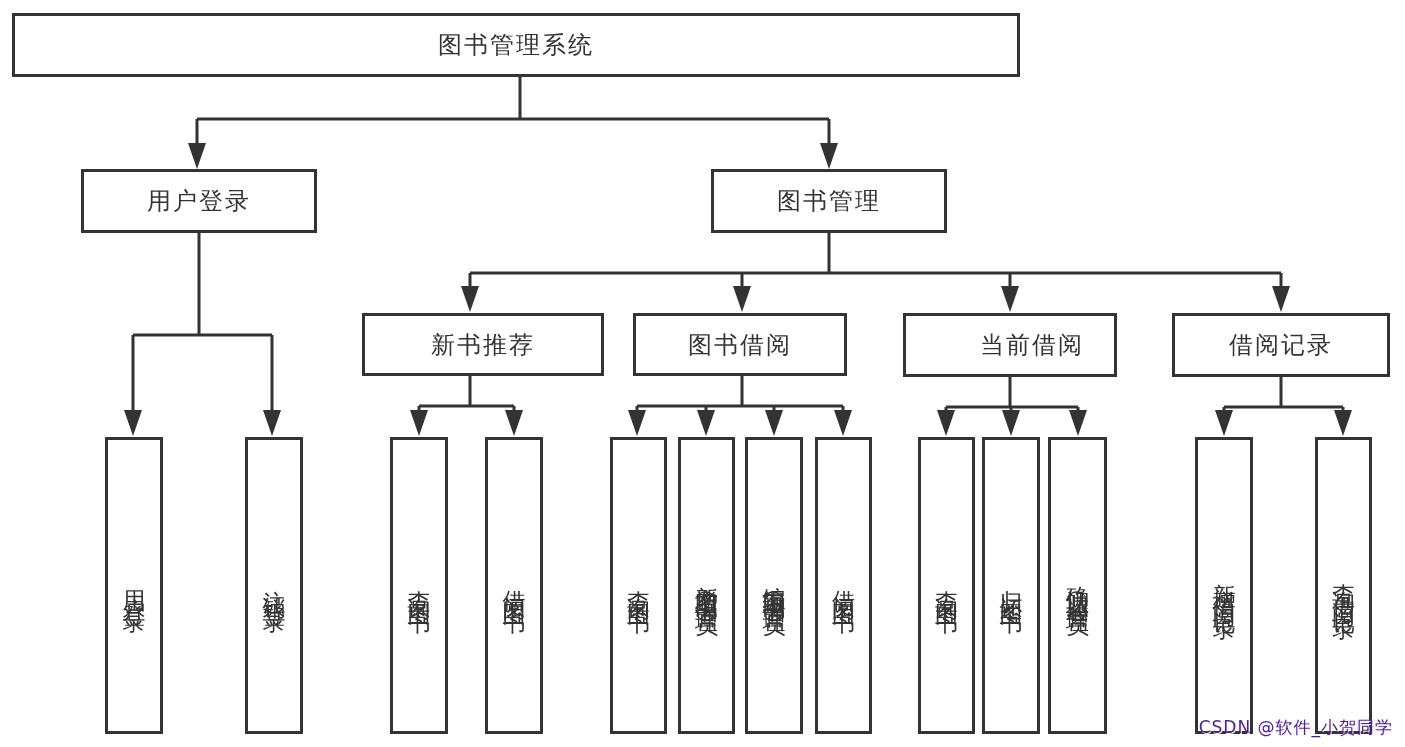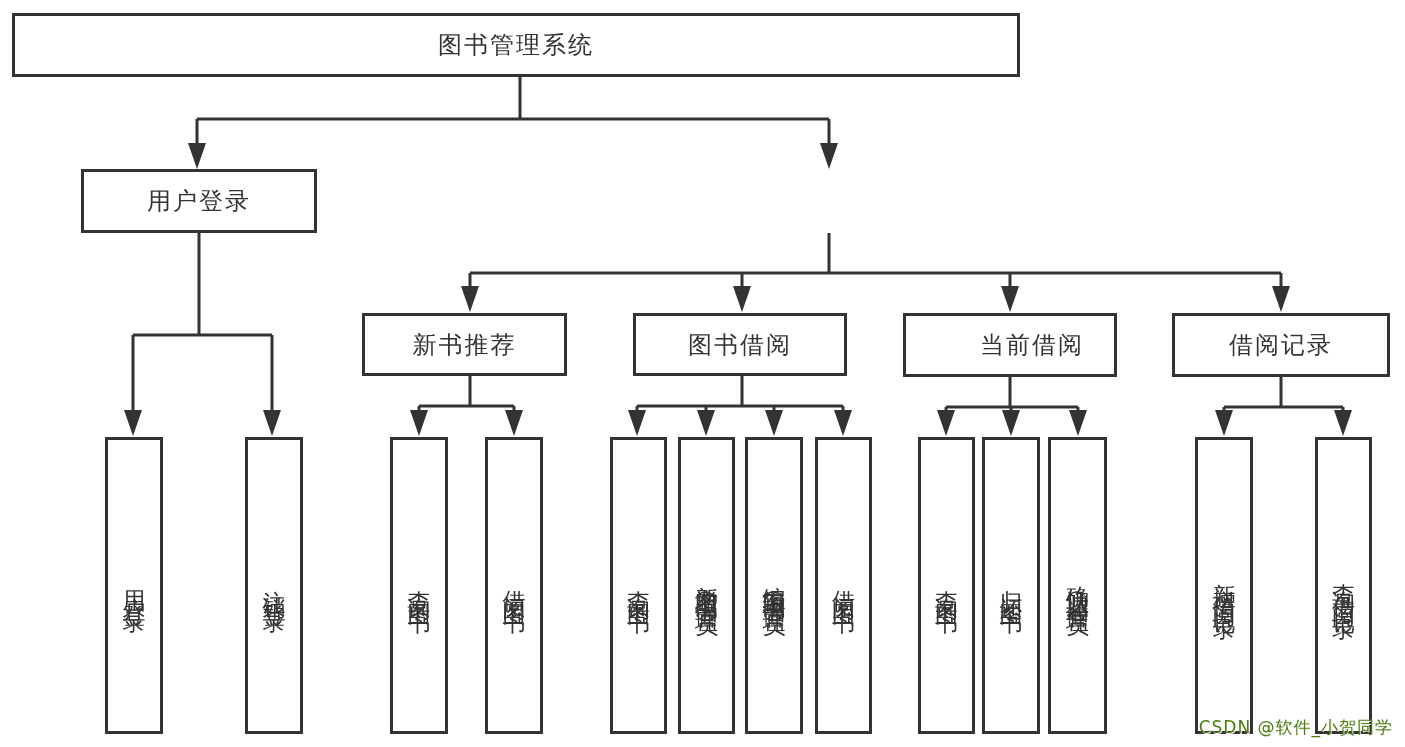--- a/index.html
+++ b/index.html
@@ -53,21 +53,21 @@
     letter-spacing: 7px;
     line-height: 1;
   }
   .watermark {
     position: absolute;
     right: 12px;
     bottom: 8px;
     z-index: 3;
     font-size: 17px;
     letter-spacing: 1px;
-    color: #4d7c0f;
+    color: #4c1d95;
     text-shadow: 1px 1px 0 #f2f2f2;
     white-space: nowrap;
   }
 </style>
 </head>
 <body>
 
 <div class="canvas">
 
   <svg class="connector-layer" viewBox="0 0 1405 747" xmlns="http://www.w3.org/2000/svg">
@@ -106,22 +106,23 @@
       <polygon points="1002,410 1020,410 1011,436"></polygon>
       <polygon points="1069,410 1087,410 1078,436"></polygon>
       <polygon points="1215,410 1233,410 1224,436"></polygon>
       <polygon points="1334,410 1352,410 1343,436"></polygon>
     </g>
   </svg>
 
   <div class="node" style="left:12px; top:13px; width:1008px; height:64px;">图书管理系统</div>
 
   <div class="node" style="left:81px; top:169px; width:236px; height:64px;">用户登录</div>
+  <div class="node" style="left:711px; top:169px; width:236px; height:64px;">图书管理</div>
 
-  <div class="node" style="left:362px; top:313px; width:205px; height:63px;">新书推荐</div>
+  <div class="node" style="left:362px; top:313px; width:242px; height:63px;">新书推荐</div>
   <div class="node" style="left:633px; top:313px; width:214px; height:63px;">图书借阅</div>
   <div class="node" style="left:903px; top:313px; width:214px; height:64px;padding-left:44px;">当前借阅</div>
   <div class="node" style="left:1172px; top:313px; width:218px; height:64px;">借阅记录</div>
 
   <div class="leaf" style="left:105px; top:437px; width:58px; height:297px;">
     <span class="vtext">用户登录</span>
   </div>
   <div class="leaf" style="left:245px; top:437px; width:58px; height:297px;">
     <span class="vtext">注销登录</span>
   </div>

